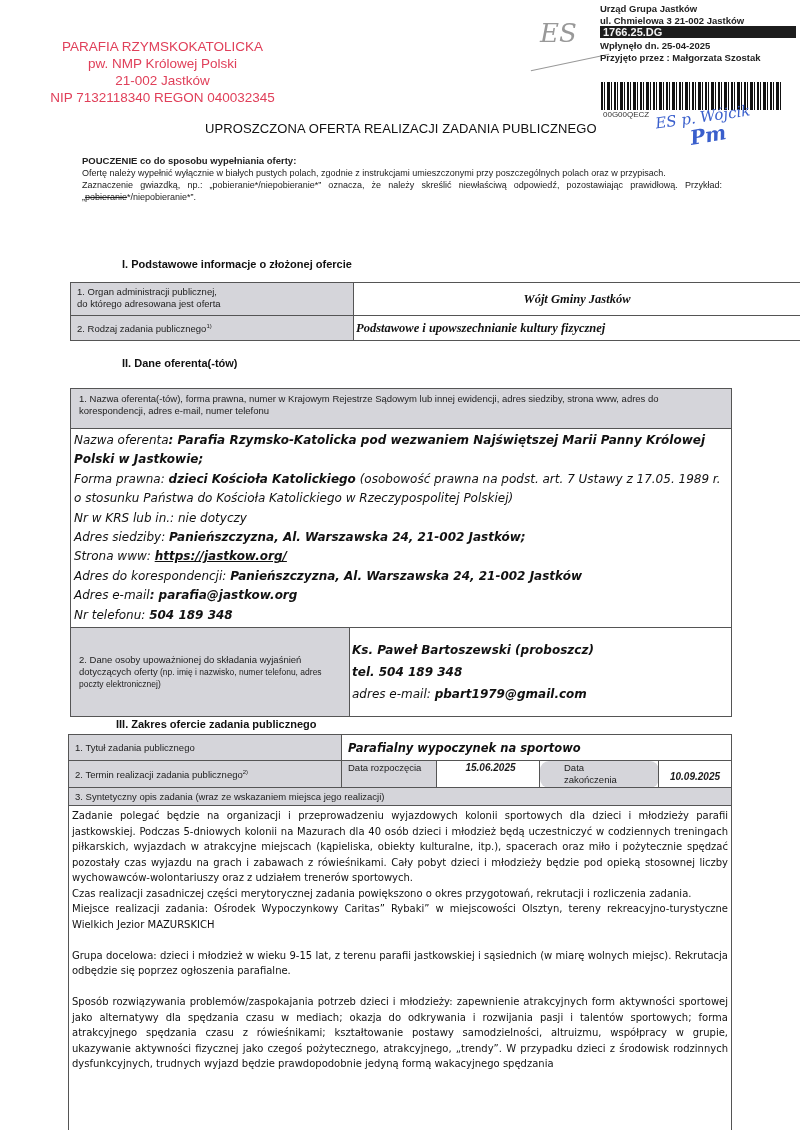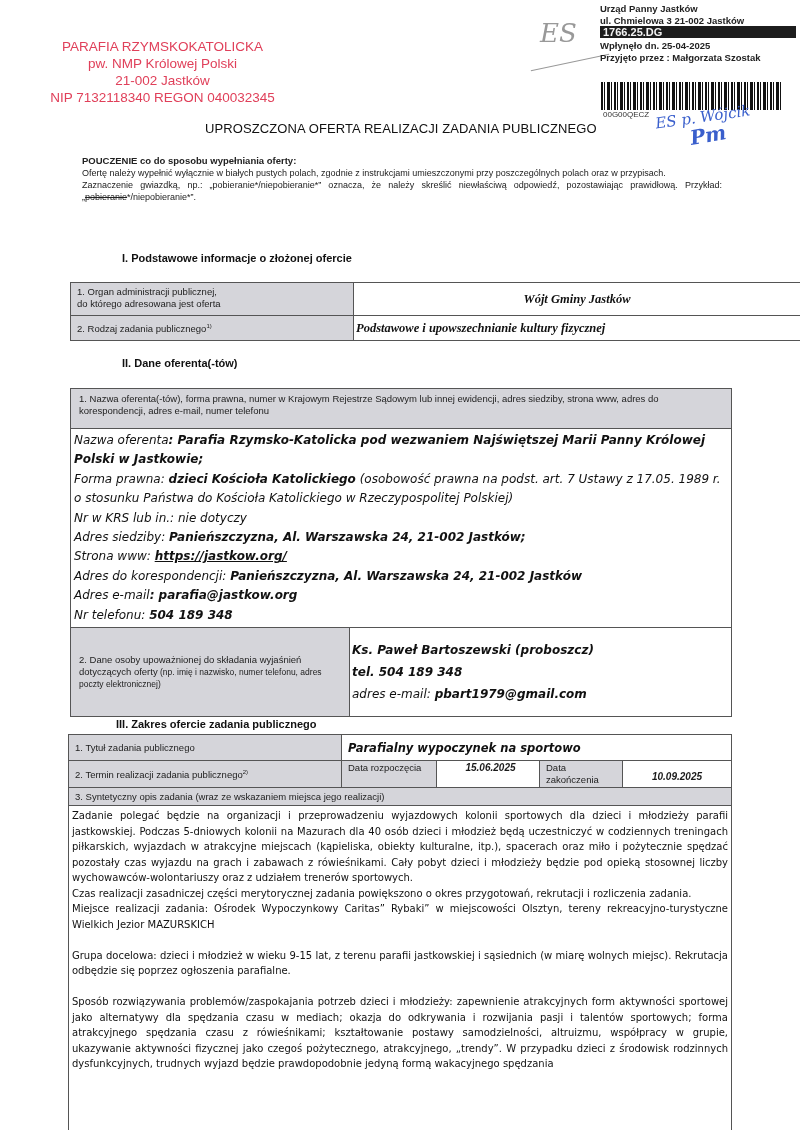--- a/index.html
+++ b/index.html
@@ -57,42 +57,42 @@
   <div>PARAFIA RZYMSKOKATOLICKA</div>
   <div>pw. NMP Królowej Polski</div>
   <div>21-002 Jastków</div>
   <div>NIP 7132118340 REGON 040032345</div>
 </div>
 
 <div class="abs grey-sig">ES</div>
 <div class="abs grey-line"></div>
 
 <div class="abs reg">
-  <div>Urząd Panny Jastków</div>
+  <div>Urząd Grupa Jastków</div>
   <div>ul. Chmielowa 3 21-002 Jastków</div>
   <div class="bar">1766.25.DG</div>
   <div style="margin-top:2px">Wpłynęło dn. 25-04-2025</div>
   <div>Przyjęto przez : Małgorzata Szostak</div>
 </div>
 <div class="abs barcode"></div>
 <div class="abs barcode-txt">00G00QECZ</div>
 <div class="abs hand hand1">ES p. Wójcik</div>
 <div class="abs hand hand2">Pm</div>
 
 <div class="abs doc-title">UPROSZCZONA OFERTA REALIZACJI ZADANIA PUBLICZNEGO</div>
 
 <div class="abs pouczenie">
   <div class="head">POUCZENIE co do sposobu wypełniania oferty:</div>
   <div style="text-align:justify">Ofertę należy wypełnić wyłącznie w białych pustych polach, zgodnie z instrukcjami umieszczonymi przy poszczególnych polach oraz w przypisach.</div>
   <div style="text-align:justify">
     <span>Zaznaczenie gwiazdką, np.: „pobieranie*/niepobieranie*” oznacza, że należy skreślić niewłaściwą odpowiedź, pozostawiając prawidłową. Przykład: „</span><span class="strike">pobieranie</span><span>*/niepobieranie*”.</span>
   </div>
 </div>
 
-<div class="abs section-head" style="left:122px; top:252px;">I. Podstawowe informacje o złożonej ofercie</div>
+<div class="abs section-head" style="left:122px; top:258px;">I. Podstawowe informacje o złożonej ofercie</div>
 <table class="abs tbl" style="left:70px; top:282px; width:731px;">
   <tbody>
       <tr style="height:33px;">
     <td class="grey lbl" style="width:270px; white-space:pre-line;">1. Organ administracji publicznej,
 do którego adresowana jest oferta</td>
     <td class="val-serif" style="text-align:center; vertical-align:middle;">Wójt Gminy Jastków</td>
   </tr>
   <tr style="height:25px;">
     <td class="grey lbl" style="vertical-align:middle;"><span>2. Rodzaj zadania publicznego</span><sup style="font-size:6px">1)</sup></td>
     <td class="val-serif" style="vertical-align:middle; padding-left:2px;">Podstawowe i upowszechnianie kultury fizycznej</td>
@@ -133,21 +133,21 @@
 <table class="abs tbl" style="left:68px; top:734px; width:664px;">
   <tbody>
       <tr style="height:26px;">
     <td class="grey lbl" style="width:260px; vertical-align:middle;">1. Tytuł zadania publicznego</td>
     <td colspan="4" class="calib" style="font-weight:bold; vertical-align:middle; padding-left:6px; font-size:11.5px;">Parafialny wypoczynek na sportowo</td>
   </tr>
   <tr style="height:27px;">
     <td class="grey lbl" style="vertical-align:middle;"><span>2. Termin realizacji zadania publicznego</span><sup style="font-size:6px">2)</sup></td>
     <td class="grey lbl" style="width:82px; padding:1px 6px;">Data rozpoczęcia</td>
     <td style="width:95px; text-align:center; font-style:italic; font-weight:bold; font-size:10px; padding-top:1px;padding-left:6px;">15.06.2025</td>
-    <td class="grey lbl" style="width:70px; padding:1px 6px;">Data zakończenia</td>
+    <td class="grey lbl" style="width:70px; padding:1px 24px;border-radius:9px;">Data zakończenia</td>
     <td style="text-align:center; font-style:italic; font-weight:bold; font-size:10px; padding-top:10px;">10.09.2025</td>
   </tr>
   <tr style="height:18px;">
     <td colspan="5" class="grey lbl" style="vertical-align:middle; padding:2px 6px;">3. Syntetyczny opis zadania (wraz ze wskazaniem miejsca jego realizacji)</td>
   </tr>
   <tr>
     <td colspan="5" class="body-txt" style="padding:2px 3px; height:320px; border-bottom:none;">
       <p>Zadanie polegać będzie na organizacji i przeprowadzeniu wyjazdowych kolonii sportowych dla dzieci i młodzieży parafii jastkowskiej. Podczas 5-dniowych kolonii na Mazurach dla 40 osób dzieci i młodzież będą uczestniczyć w codziennych treningach piłkarskich, wyjazdach w atrakcyjne miejscach (kąpieliska, obiekty kulturalne, itp.), spacerach oraz miło i pożytecznie spędzać pozostały czas wyjazdu na grach i zabawach z rówieśnikami. Cały pobyt dzieci i młodzieży będzie pod opieką stosownej liczby wychowawców-wolontariuszy oraz z udziałem trenerów sportowych.</p>
       <p>Czas realizacji zasadniczej części merytorycznej zadania powiększono o okres przygotowań, rekrutacji i rozliczenia zadania.</p>
       <p>Miejsce realizacji zadania: Ośrodek Wypoczynkowy Caritas” Rybaki” w miejscowości Olsztyn, tereny rekreacyjno-turystyczne Wielkich Jezior MAZURSKICH</p>

